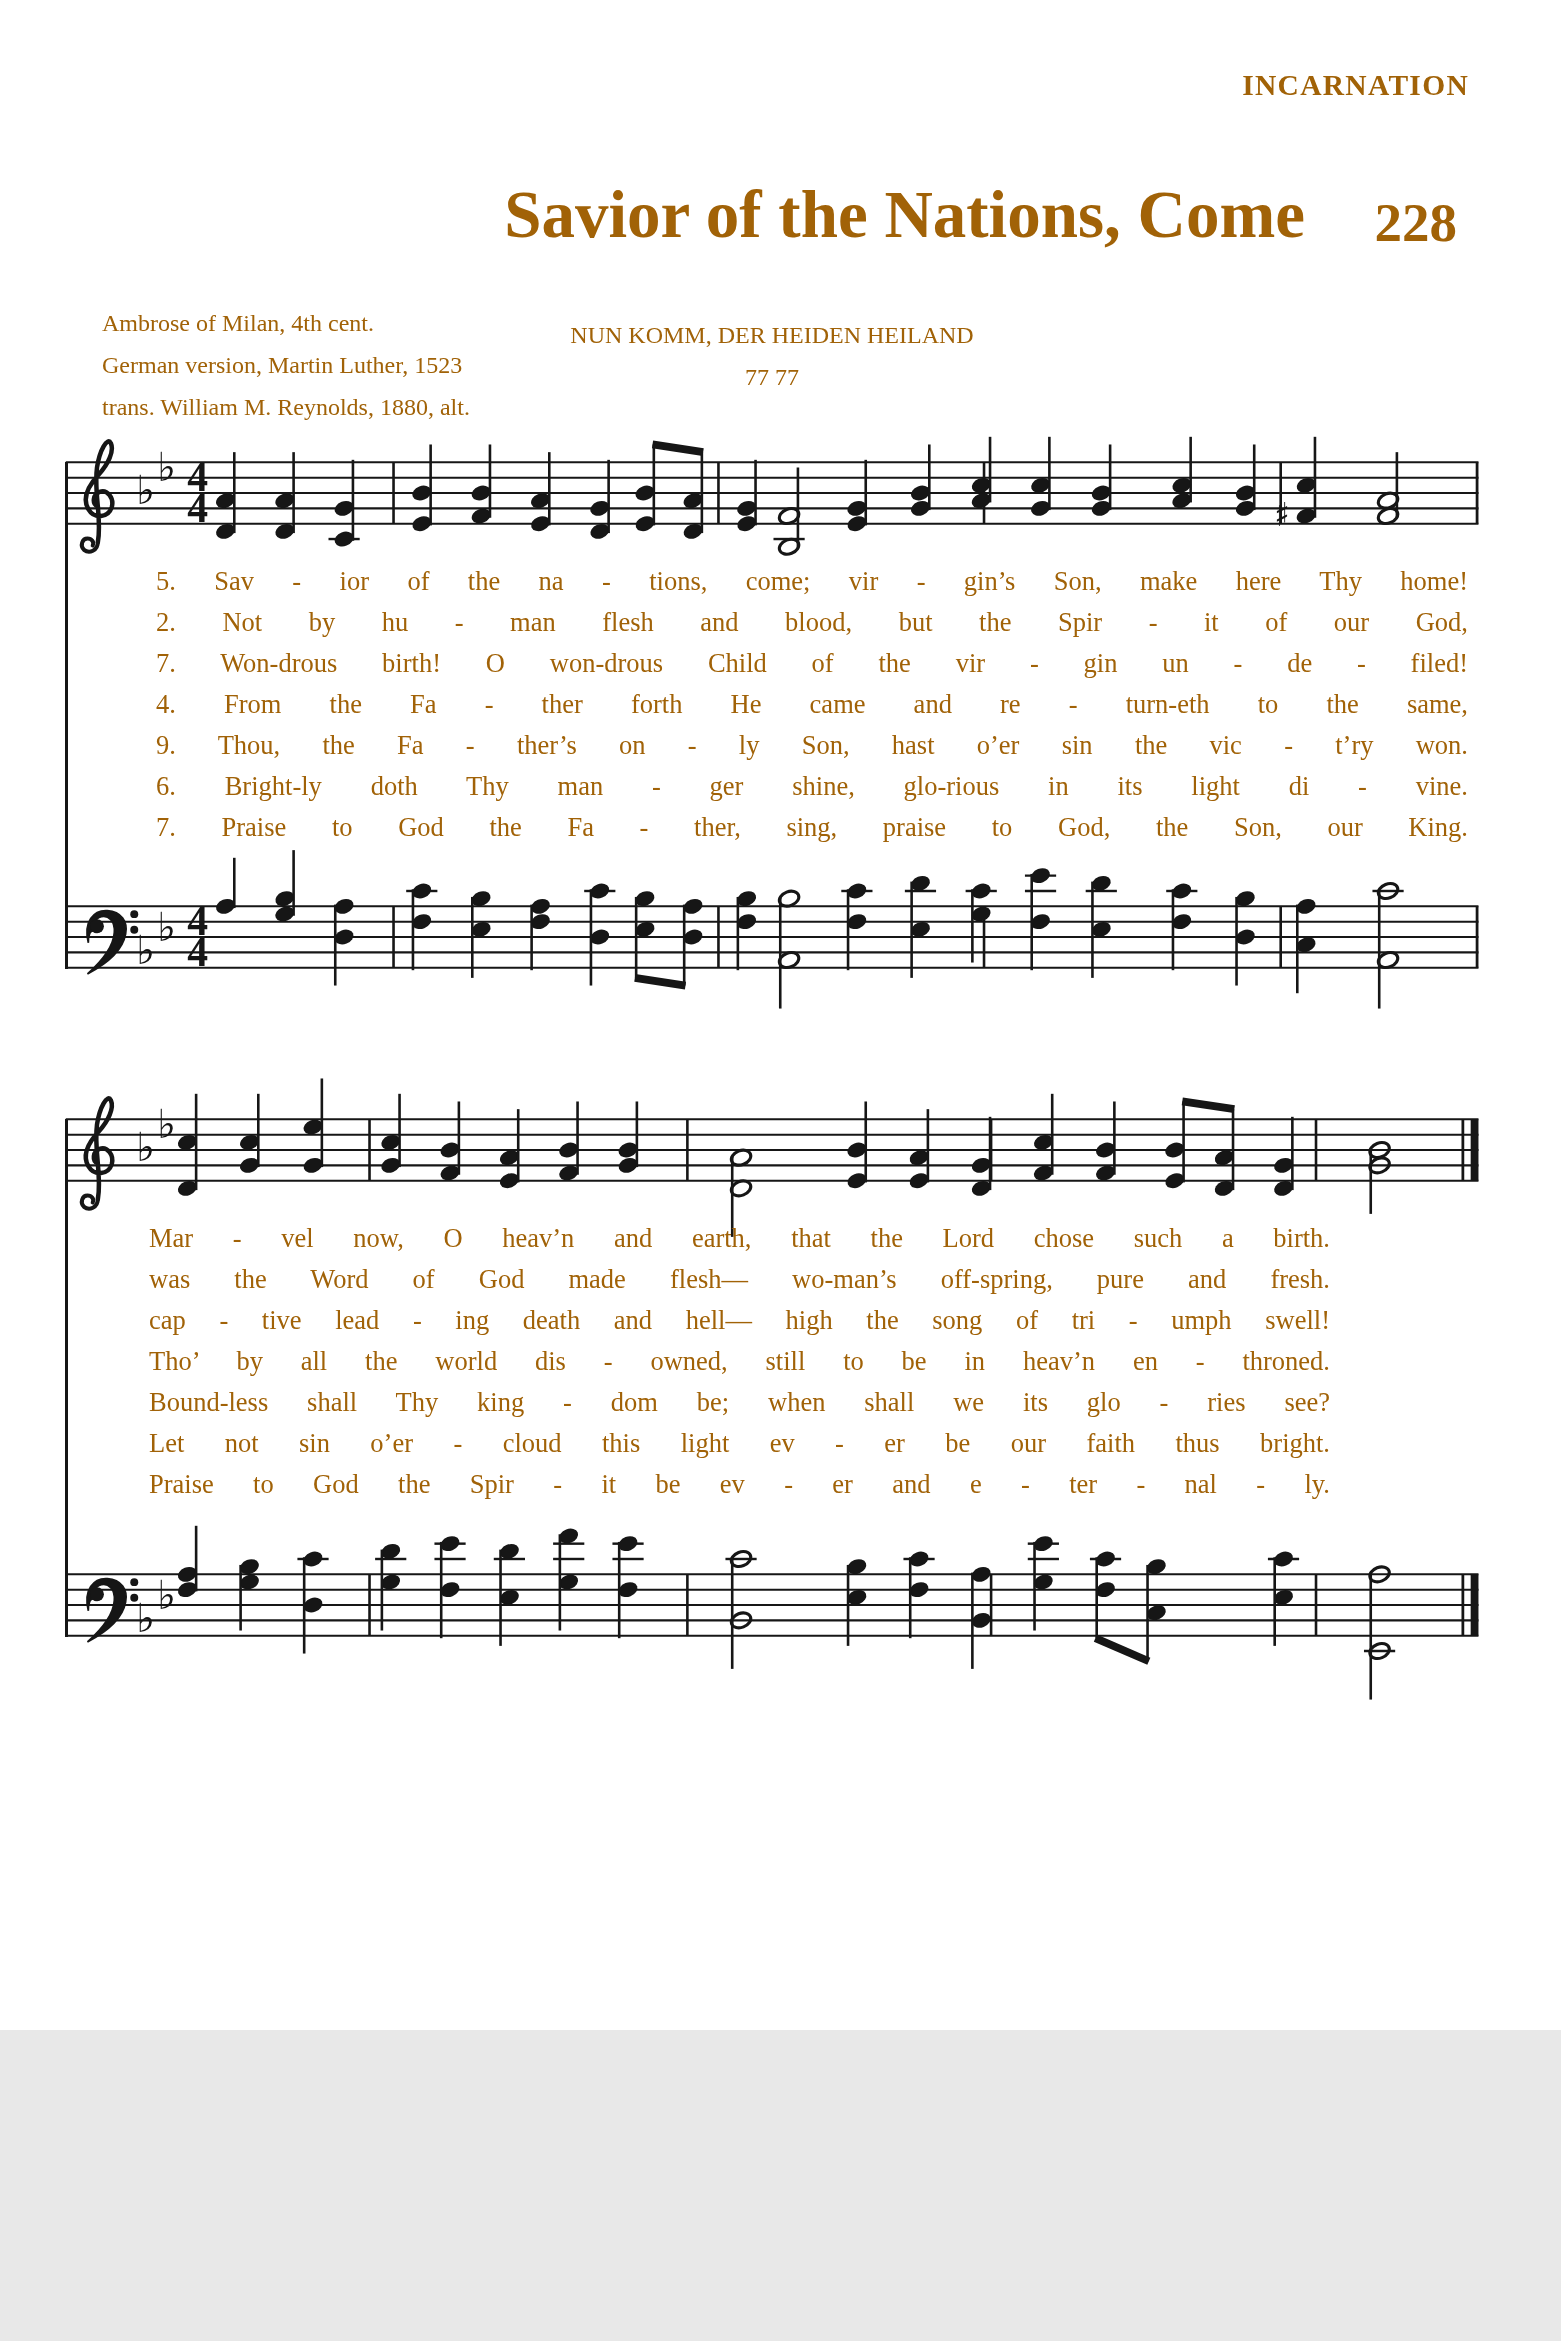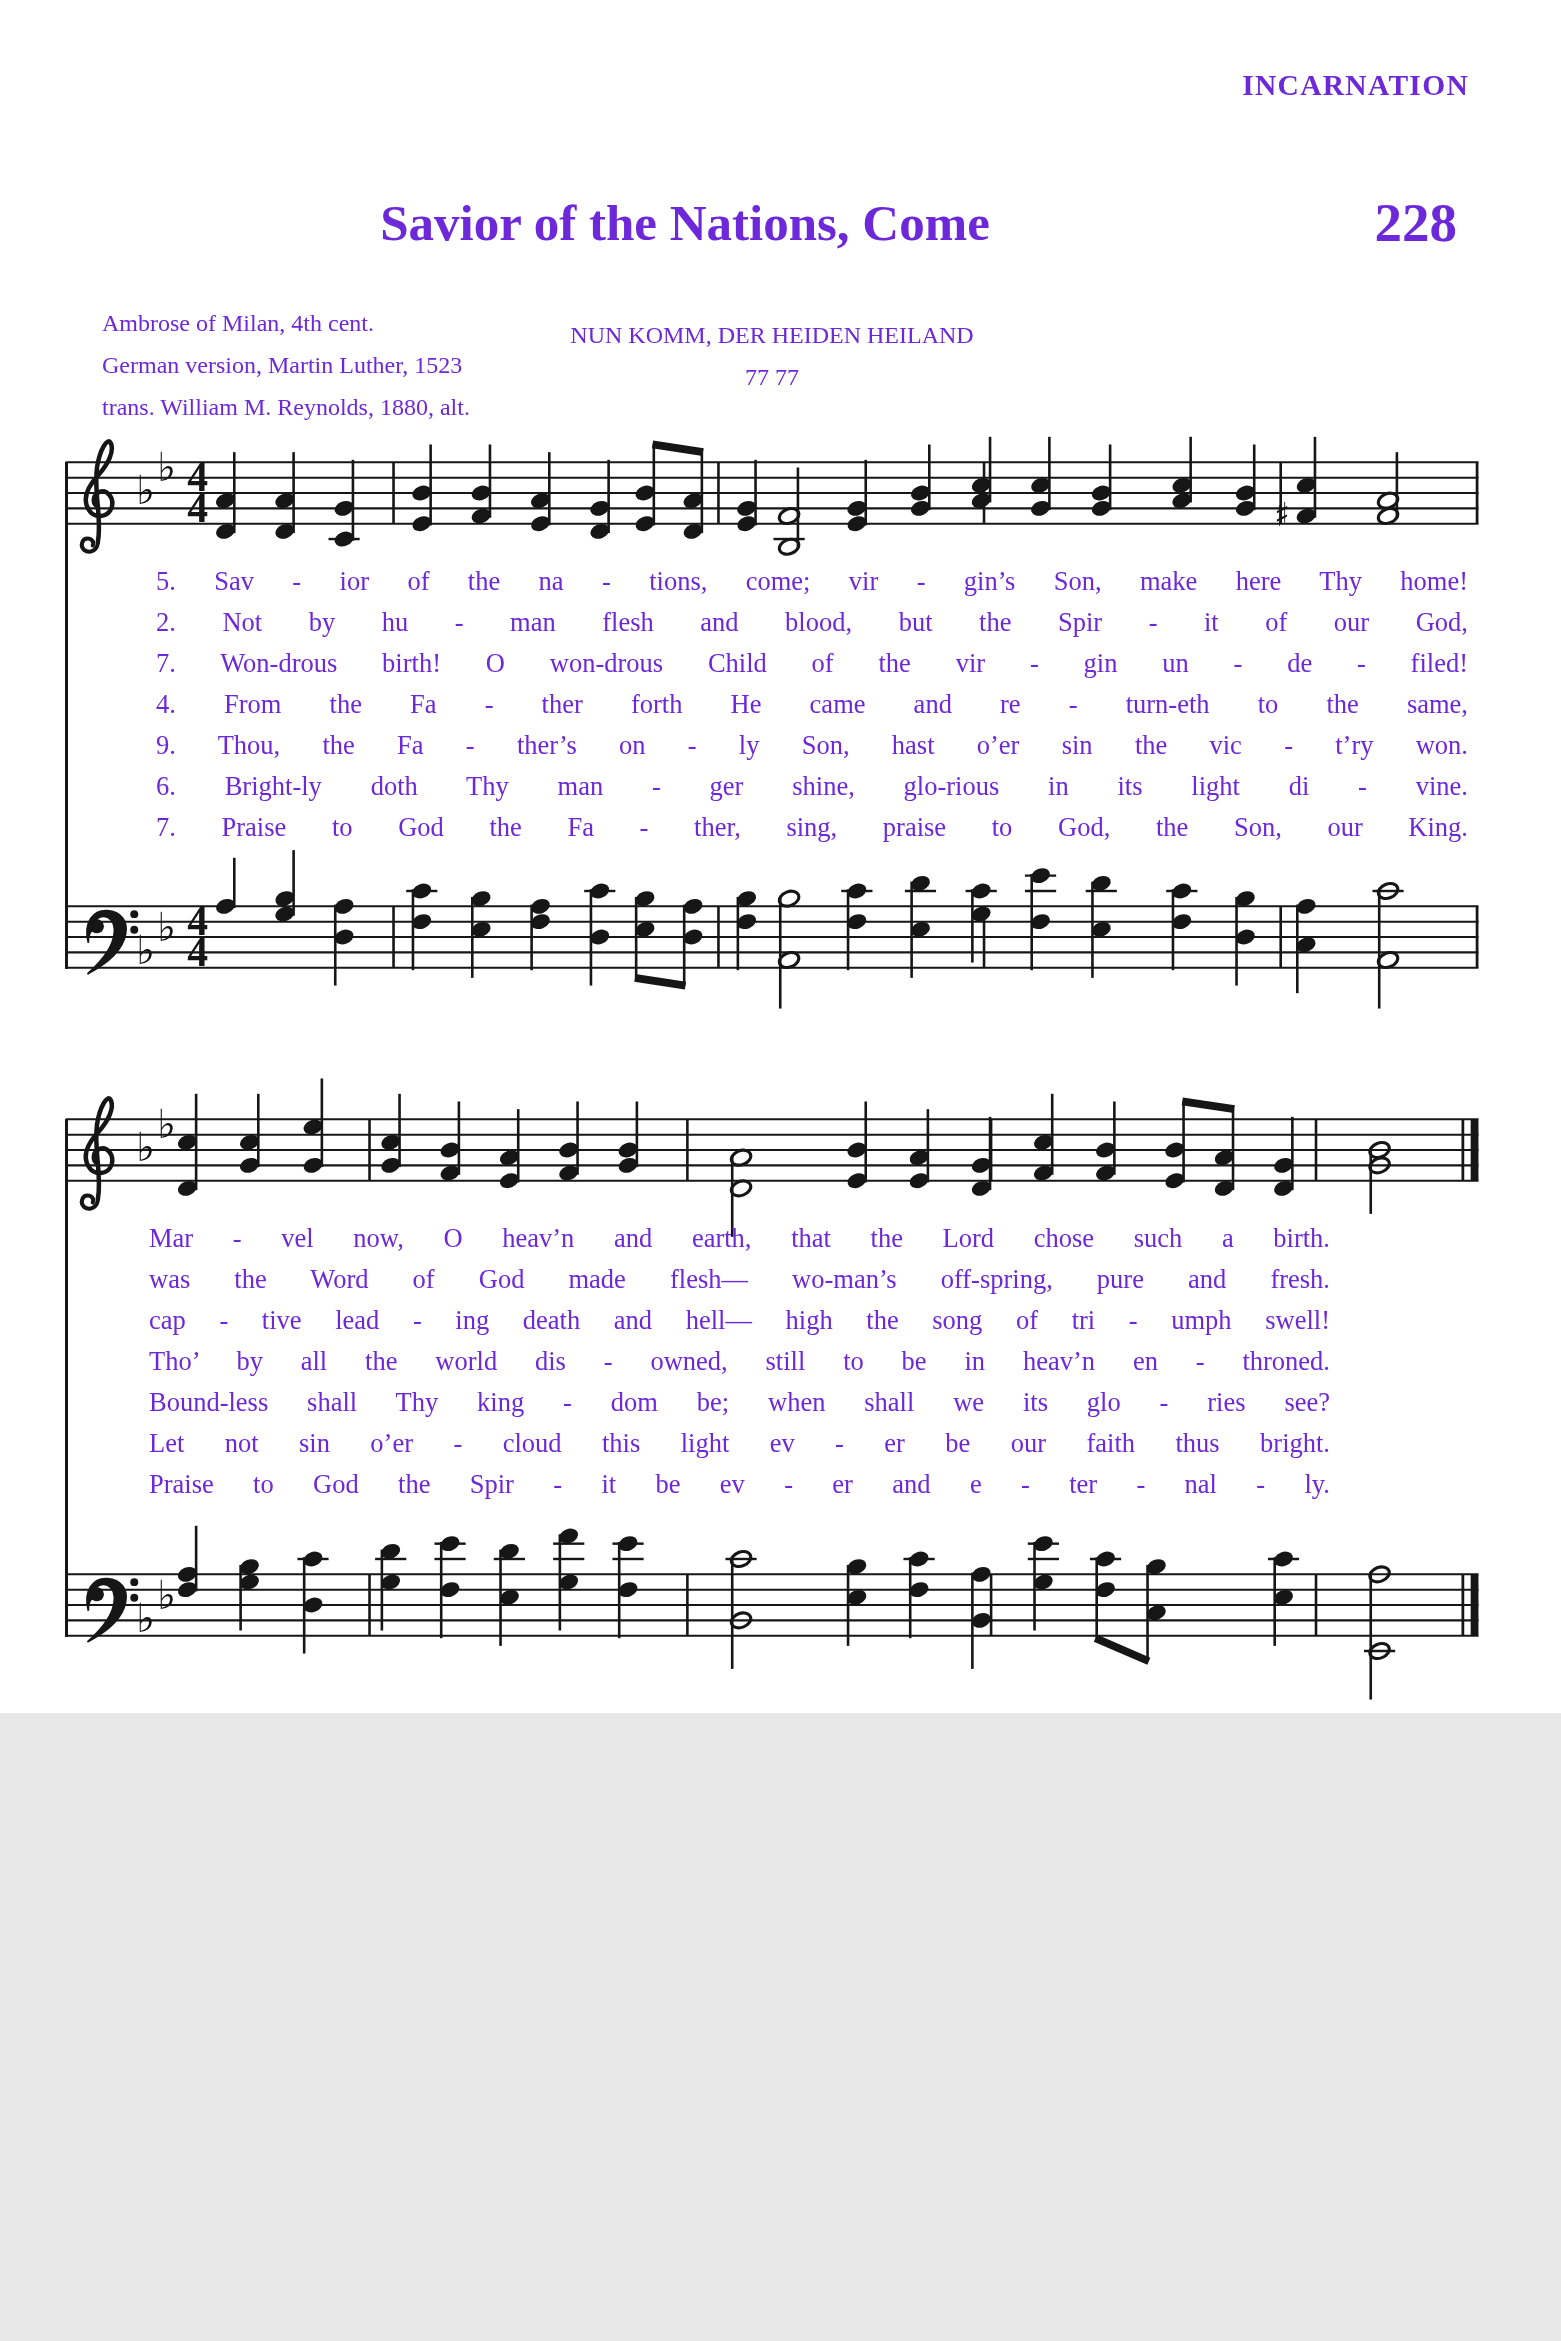--- a/index.html
+++ b/index.html
@@ -1,21 +1,21 @@
 <!DOCTYPE html>
 <html style="font-size:14px"><head>
 <meta charset="utf-8">
 <style>
   html,body{margin:0;padding:0;background:#e8e8e8;}
-  .page{position:relative;width:1561px;height:1713px;background:#ffffff;
-        font-family:"Liberation Serif",serif;color:#6d28d9;overflow:hidden;}
+  .page{position:relative;width:1561px;height:2030px;background:#ffffff;
+        font-family:"Liberation Serif",serif;color:#a16207;overflow:hidden;}
   .category{position:absolute;top:69px;right:92px;font-size:29.5px;font-weight:bold;
             letter-spacing:1.3px;}
-  .title{position:absolute;top:194px;left:65px;width:1240px;text-align:center;
-         font-size:51px;font-weight:bold;}
+  .title{position:absolute;top:176px;left:65px;width:1240px;text-align:right;
+         font-size:67px;font-weight:bold;}
   .hymn-number{position:absolute;top:191px;right:104px;font-size:55px;font-weight:bold;}
   .attr-left{position:absolute;top:302px;left:102px;font-size:24px;line-height:42px;}
   .attr-center{position:absolute;top:302px;left:65px;width:1414px;text-align:center;
                font-size:24px;line-height:42px;margin-top:12px;}
   .attr-right{position:absolute;top:302px;right:97px;text-align:right;
               font-size:24px;line-height:42px;}
   .lyrics{position:absolute;font-size:26.5px;}
   #lyrics-system1{top:566px;left:156px;width:1312px;}
   #lyrics-system2{top:1223px;left:149px;width:1181px;}
   .lyric-line{height:41px;text-align:justify;text-align-last:justify;}

